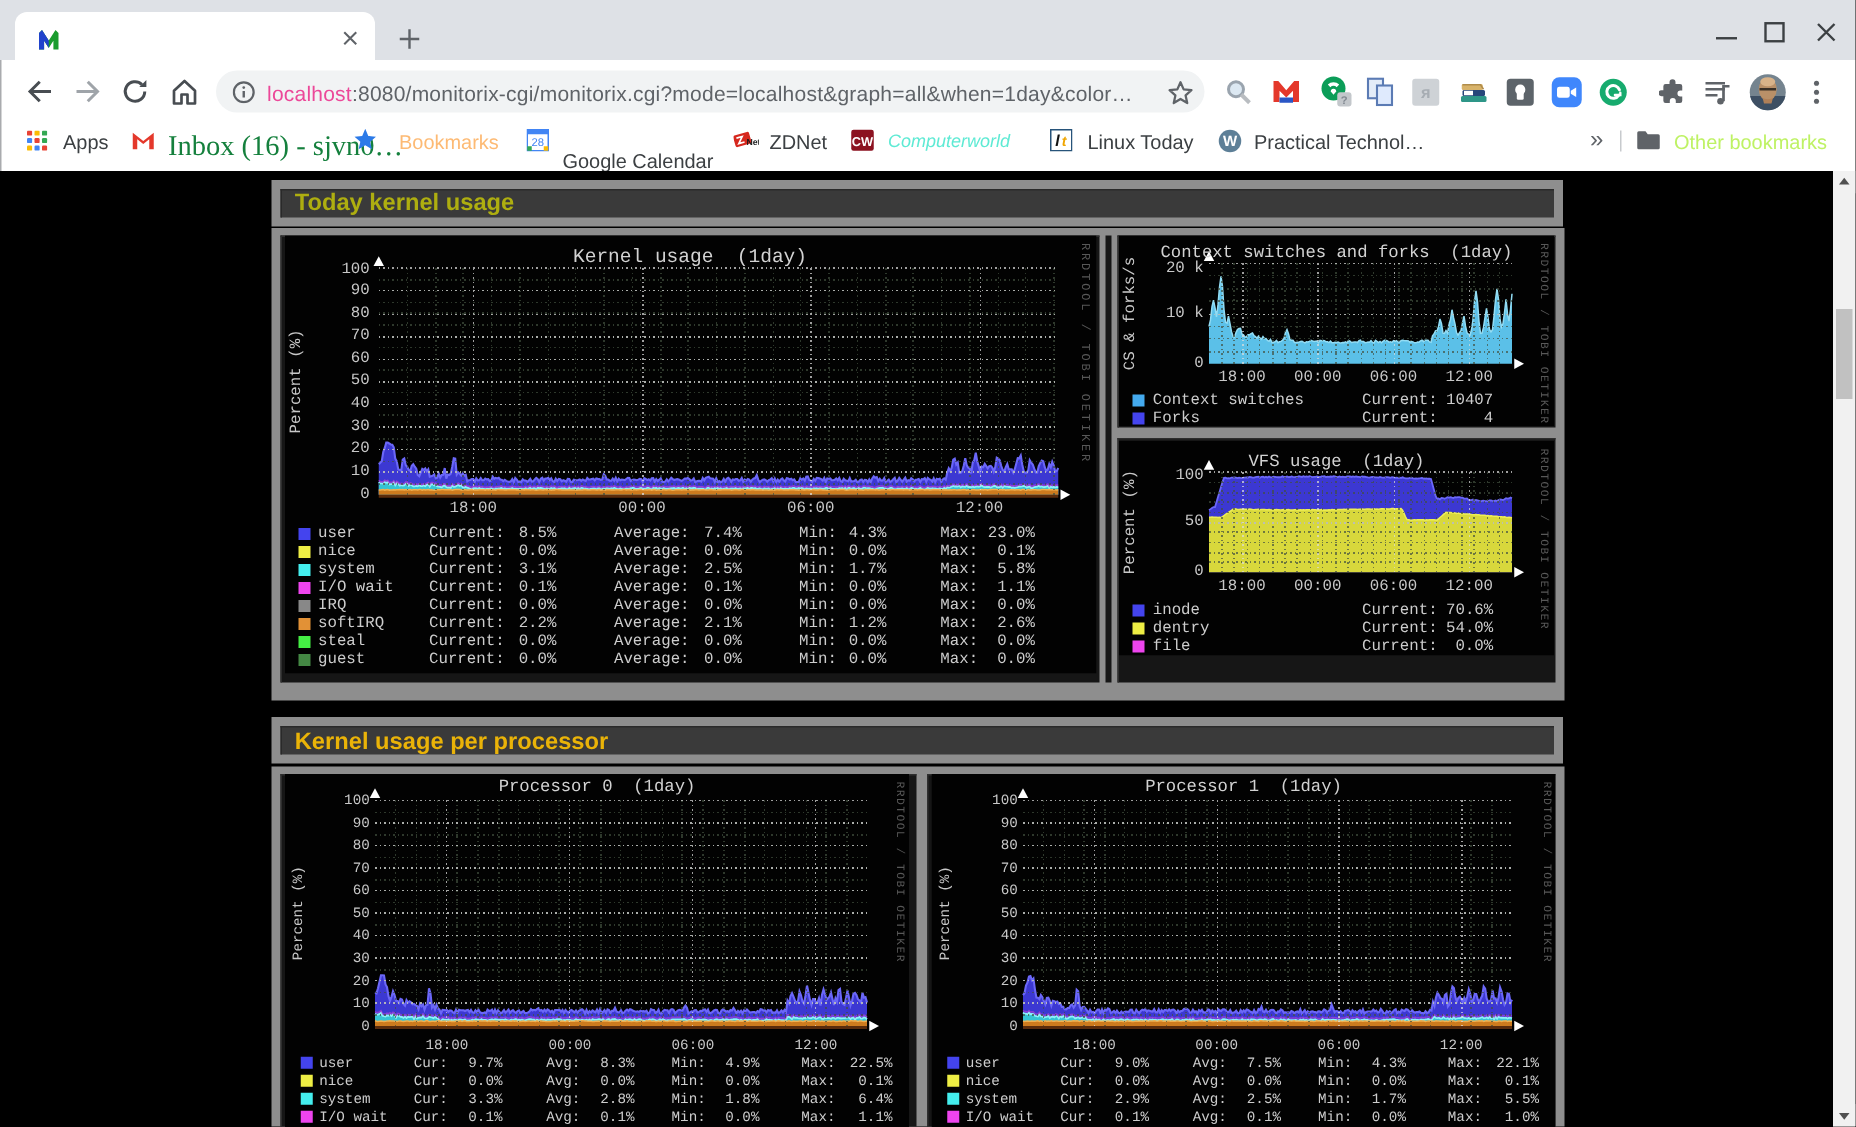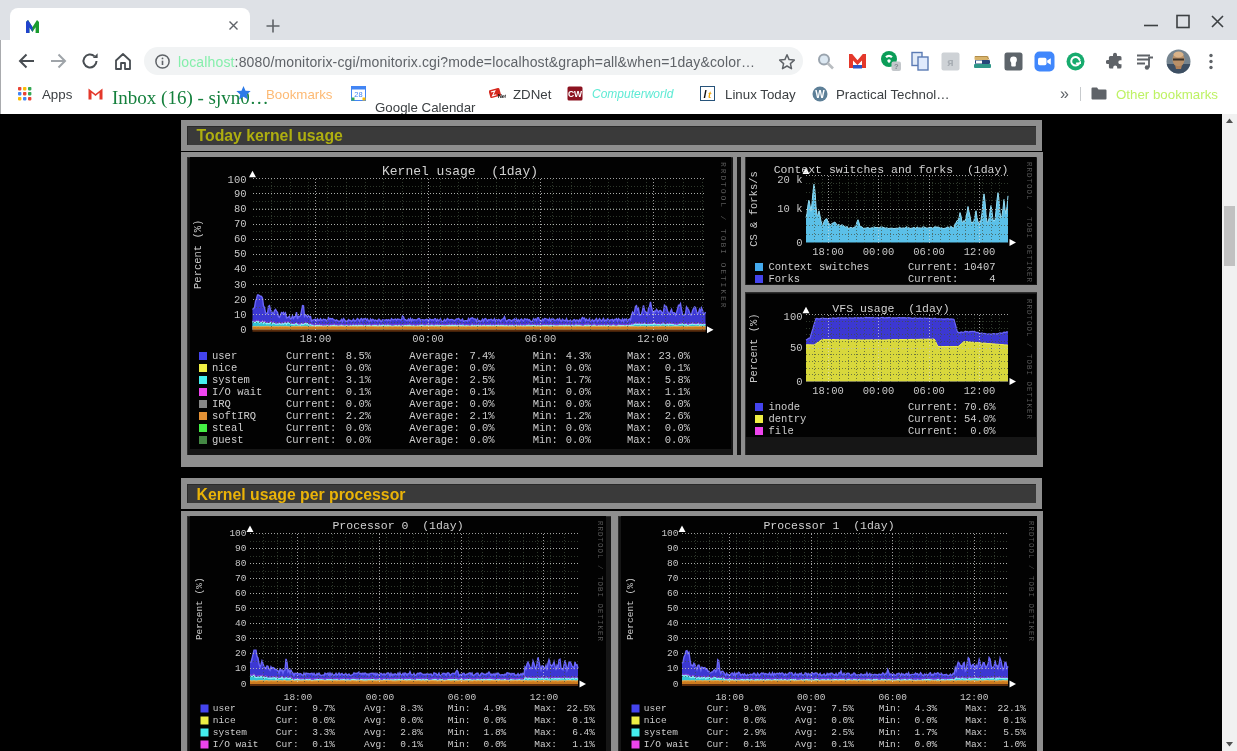--- a/index.html
+++ b/index.html
@@ -32,21 +32,21 @@
   </svg>
 <svg style="position:absolute;left:113px;top:51px" width="20" height="20" viewBox="0 0 20 20">
     <path d="M3,9.5L10,3l7,6.5V18H12V12H8v6H3Z" stroke="#484d52" stroke-width="1.8" fill="none" stroke-linejoin="round"></path>
   </svg>
 <div style="position:absolute;left:144px;top:47px;width:659px;height:28px;background:#f1f3f4;border-radius:14px;"></div>
 <svg style="position:absolute;left:155px;top:54px" width="15" height="15" viewBox="0 0 15 15">
     <circle cx="7.5" cy="7.5" r="6.6" stroke="#5f6368" stroke-width="1.5" fill="none"></circle>
     <path d="M7.5,6.7V11" stroke="#5f6368" stroke-width="1.6"></path>
     <circle cx="7.5" cy="4.4" r="0.9" fill="#5f6368"></circle>
   </svg>
-<div style="position:absolute;left:178px;top:54px;white-space:nowrap;font-size:14px;letter-spacing:0.15px;"><span style="color:#86efac">localhost</span><span style="color:#5f6368">:8080/monitorix-cgi/monitorix.cgi?mode=localhost&amp;graph=all&amp;when=1day&amp;color…</span></div>
+<div style="position:absolute;left:178px;top:54px;white-space:nowrap;font-size:14px;letter-spacing:0.15px;"><span style="color:#ec4899">localhost</span><span style="color:#5f6368">:8080/monitorix-cgi/monitorix.cgi?mode=localhost&amp;graph=all&amp;when=1day&amp;color…</span></div>
 <svg style="position:absolute;left:778px;top:53px" width="18" height="18" viewBox="0 0 18 18">
     <path d="M9,1.8l2.1,4.8,5.2,0.5-3.9,3.5,1.1,5.1L9,13,4.5,15.7,5.6,10.6,1.7,7.1l5.2-0.5Z" stroke="#5f6368" stroke-width="1.5" fill="none" stroke-linejoin="round"></path>
   </svg>
 <svg style="position:absolute;left:816px;top:52px" width="20" height="20" viewBox="0 0 20 20">
     <circle cx="8" cy="7.5" r="5" stroke="#9aa4ae" stroke-width="2" fill="#dce8f2"></circle>
     <path d="M11.5,11L17,16.5" stroke="#b9bdc1" stroke-width="2.6"></path>
   </svg>
 <svg style="position:absolute;left:848px;top:52px" width="19" height="19" viewBox="0 0 19 19">
     <rect x="1" y="2" width="17" height="14" fill="#fff"></rect>
     <path d="M1,2h3.2L9.5,8.2,14.8,2H18V16H14V8.5L9.5,13,5,8.5V16H1Z" fill="#e4382b"></path>

